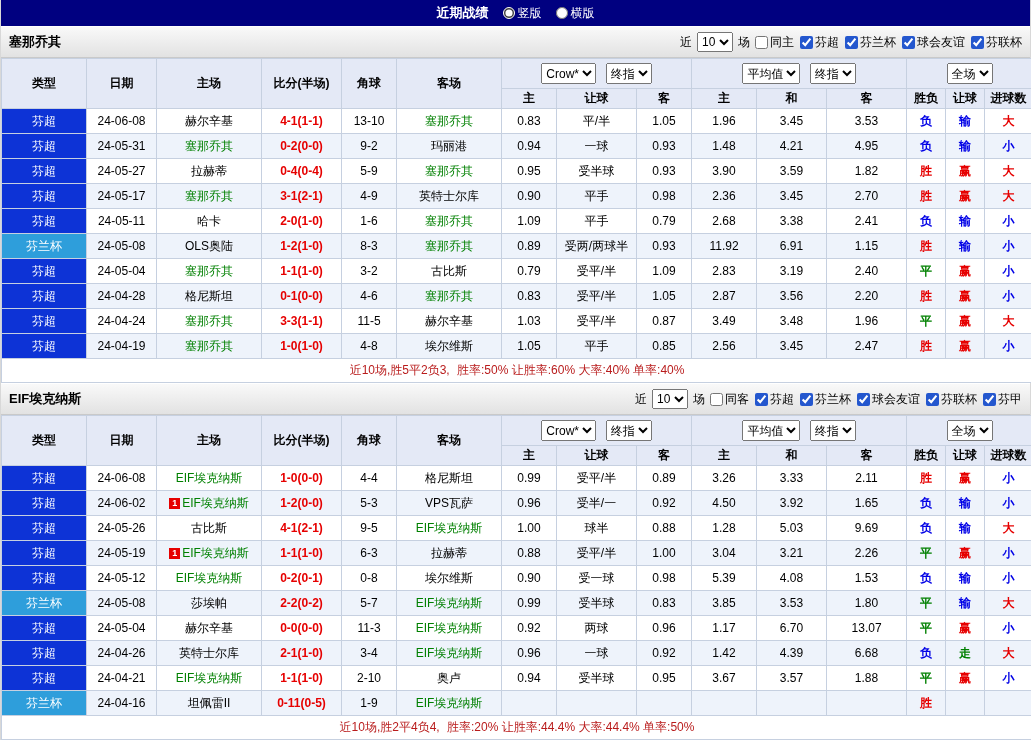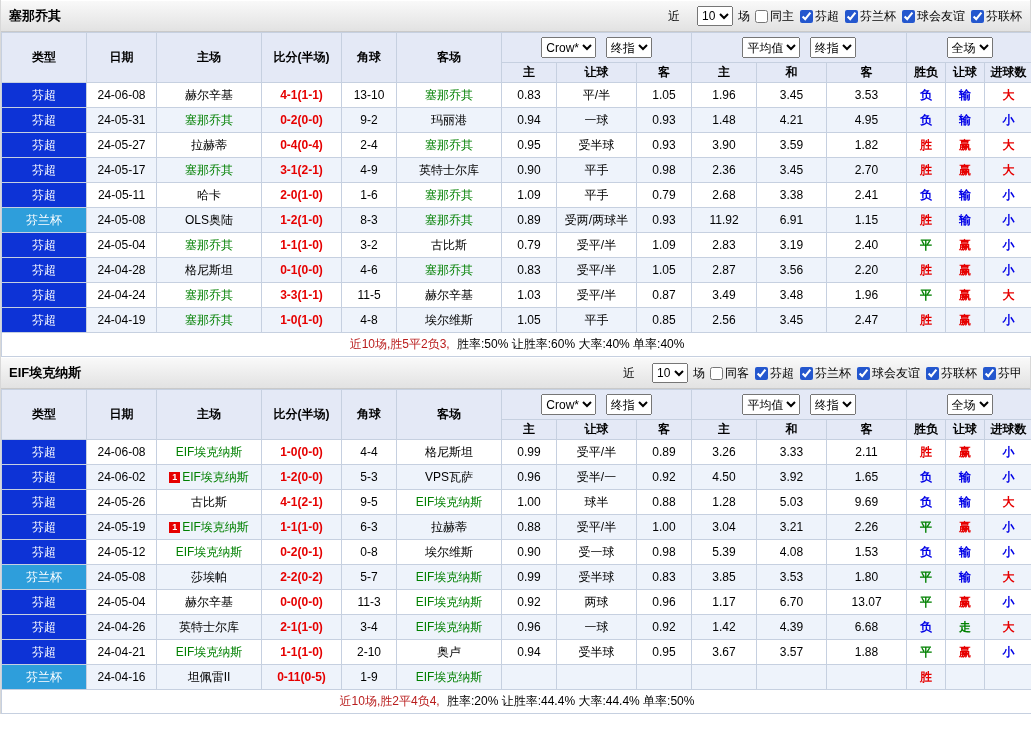--- a/index.html
+++ b/index.html
@@ -30,21 +30,21 @@
   
   .team-bar {
     display:flex; justify-content:space-between; align-items:center;
     background:linear-gradient(#f9f9f9,#e2e2e2);
     border-top:1px solid #fff;
     border-bottom:1px solid #c9c9c9;
     height:32px; padding:0 8px;
   }
   .team-name { font-weight:bold; font-size:13px; }
   .filters { display:flex; align-items:center; gap:5px; }
-  .filters select { height:20px; font-size:12px;margin-left:12px; }
+  .filters select { height:20px; font-size:12px; }
   .filters .cbs { display:flex; align-items:center; gap:6px; }
   .filters label { display:flex; align-items:center; gap:2px; cursor:pointer; }
   .filters input[type=checkbox]{ width:13px; height:13px; margin:0; accent-color:#2457ce; }
 
   table { border-collapse:collapse; table-layout:fixed; width:1031px; }
   th, td {
     border:1px solid #c6d0e0;
     text-align:center;
     overflow:hidden;
     white-space:nowrap;
@@ -67,27 +67,38 @@
     display:inline-block; background:#e60000; color:#fff;
     width:11px; height:11px; line-height:11px; font-size:9px; font-weight:bold;
     margin-right:2px; vertical-align:1px;
   }
   .res-red   { color:#e60000; font-weight:bold; }
   .res-green { color:#008000; font-weight:bold; }
   .res-blue  { color:#0000e6; font-weight:bold; }
 
   tfoot td.summary { height:24px; background:#fff; }
   .sp { color:#b91c1c; }
-  .ss { color:#000000; margin-left:4px; }
+  .ss { color:#b91c1c; margin-left:4px; }
 </style>
 </head>
 <body>
 
 <div class="page">
 
+  <div class="topbar">
+    <span class="title">近期战绩</span>
+    <label>
+      <input type="radio" name="layout" checked="" style="">
+      <span>竖版</span>
+    </label>
+    <label>
+      <input type="radio" name="layout" style="">
+      <span>横版</span>
+    </label>
+  </div>
 
   <section class="block">
     <div class="team-bar">
       <span class="team-name">塞那乔其</span>
       <div class="filters">
         <span>近</span>
         <select><option>10</option></select>
         <span>场</span>
         <span class="cbs">
             <label>
@@ -196,21 +207,21 @@
             <td>4.95</td>
             <td class="res-blue">负</td>
             <td class="res-blue">输</td>
             <td class="res-blue">小</td>
           </tr>
           <tr>
             <td class="type lg-super">芬超</td>
             <td>24-05-27</td>
             <td class="team">拉赫蒂</td>
             <td class="score">0-4(0-4)</td>
-            <td>2-4</td>
+            <td>5-9</td>
             <td class="team hl">塞那乔其</td>
             <td>0.95</td>
             <td>受半球</td>
             <td>0.93</td>
             <td>3.90</td>
             <td>3.59</td>
             <td>1.82</td>
             <td class="res-red">胜</td>
             <td class="res-red">赢</td>
             <td class="res-red">大</td>

